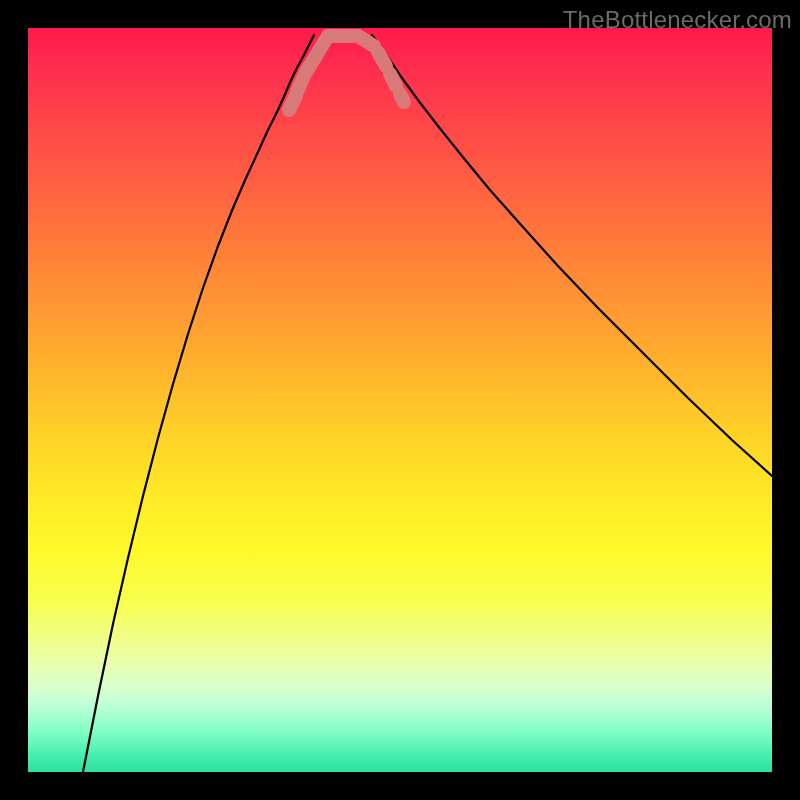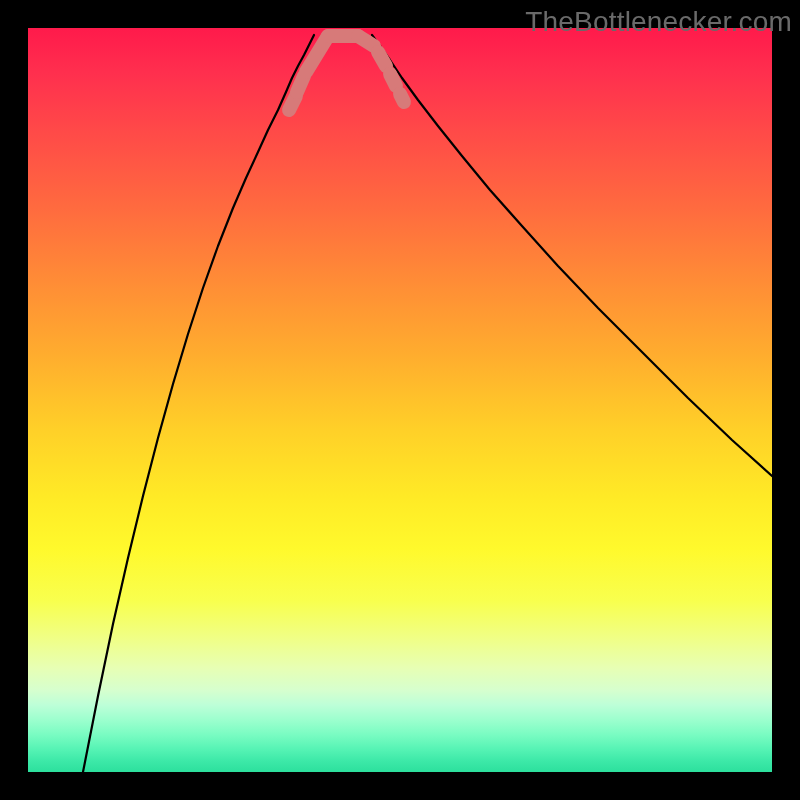--- a/index.html
+++ b/index.html
@@ -53,21 +53,21 @@
   }
   .curve {
     position: absolute;
     left: 0; top: 0;
   }
   .watermark {
     position: absolute;
     top: 6px;
     right: 8px;
     color: #6a6a6a;
-    font-size: 28px;
+    font-size: 24px;
     font-weight: 400;
     letter-spacing: 0.2px;
     user-select: none;
   }
 </style>
 </head>
 <body>
 
 <div class="frame">
   <div class="plot">

